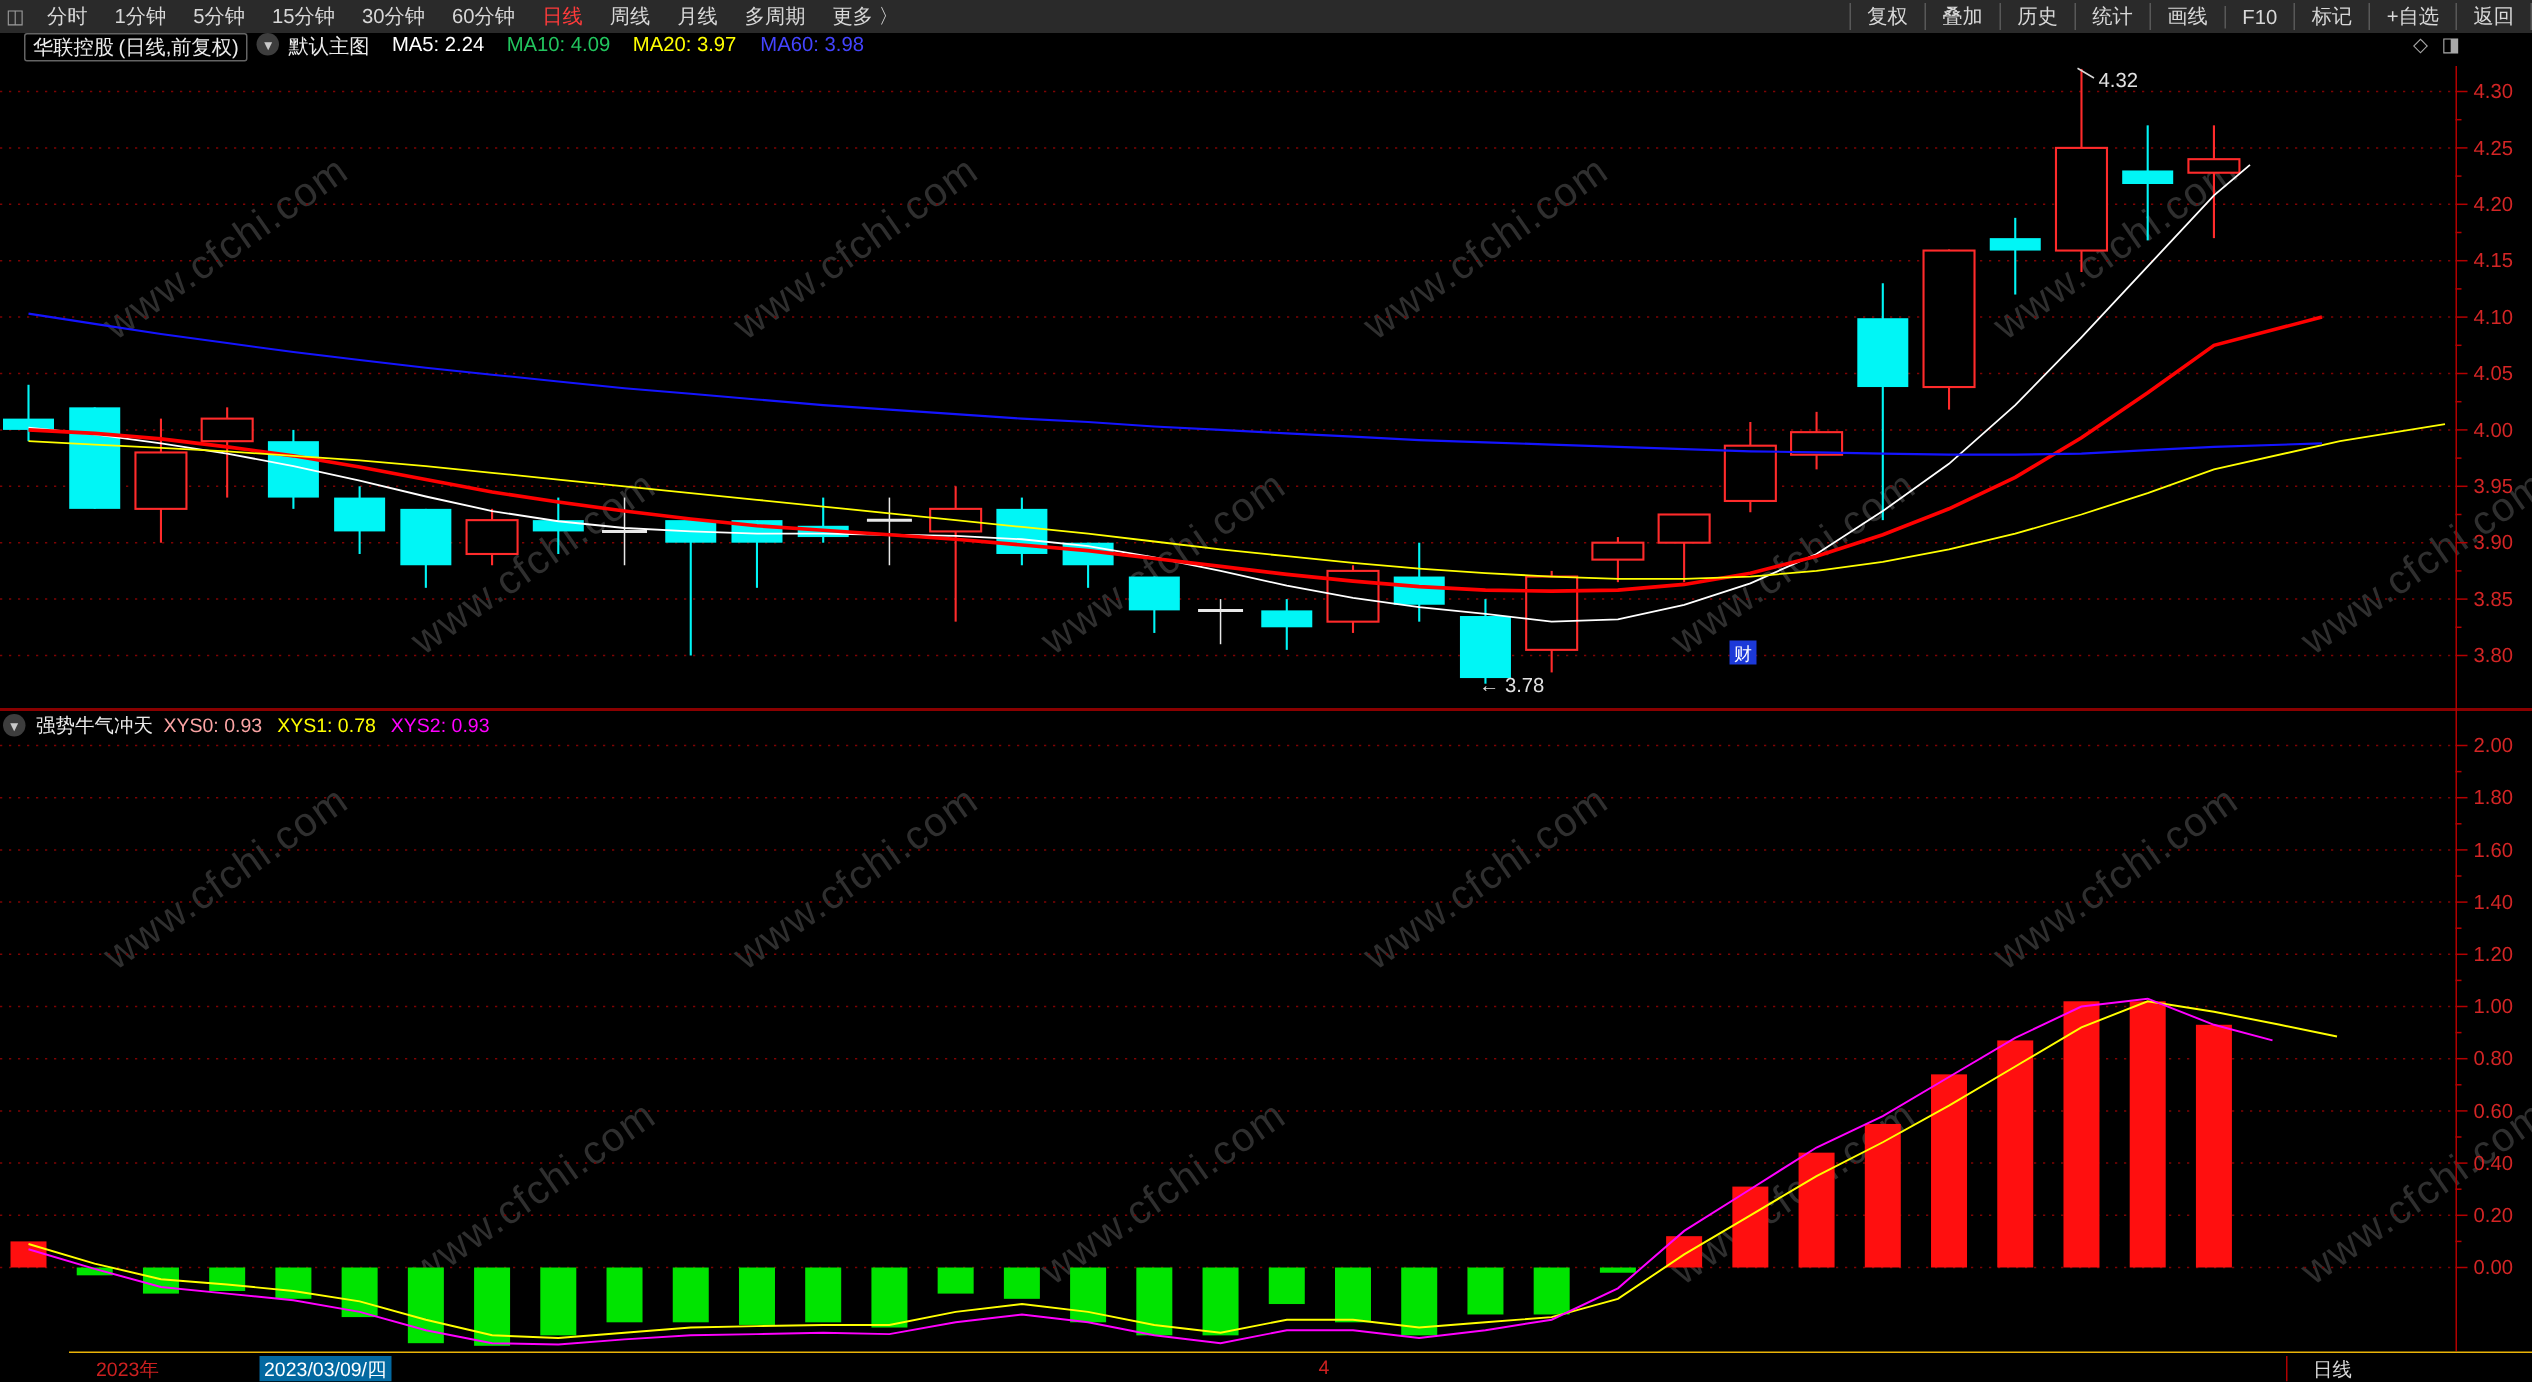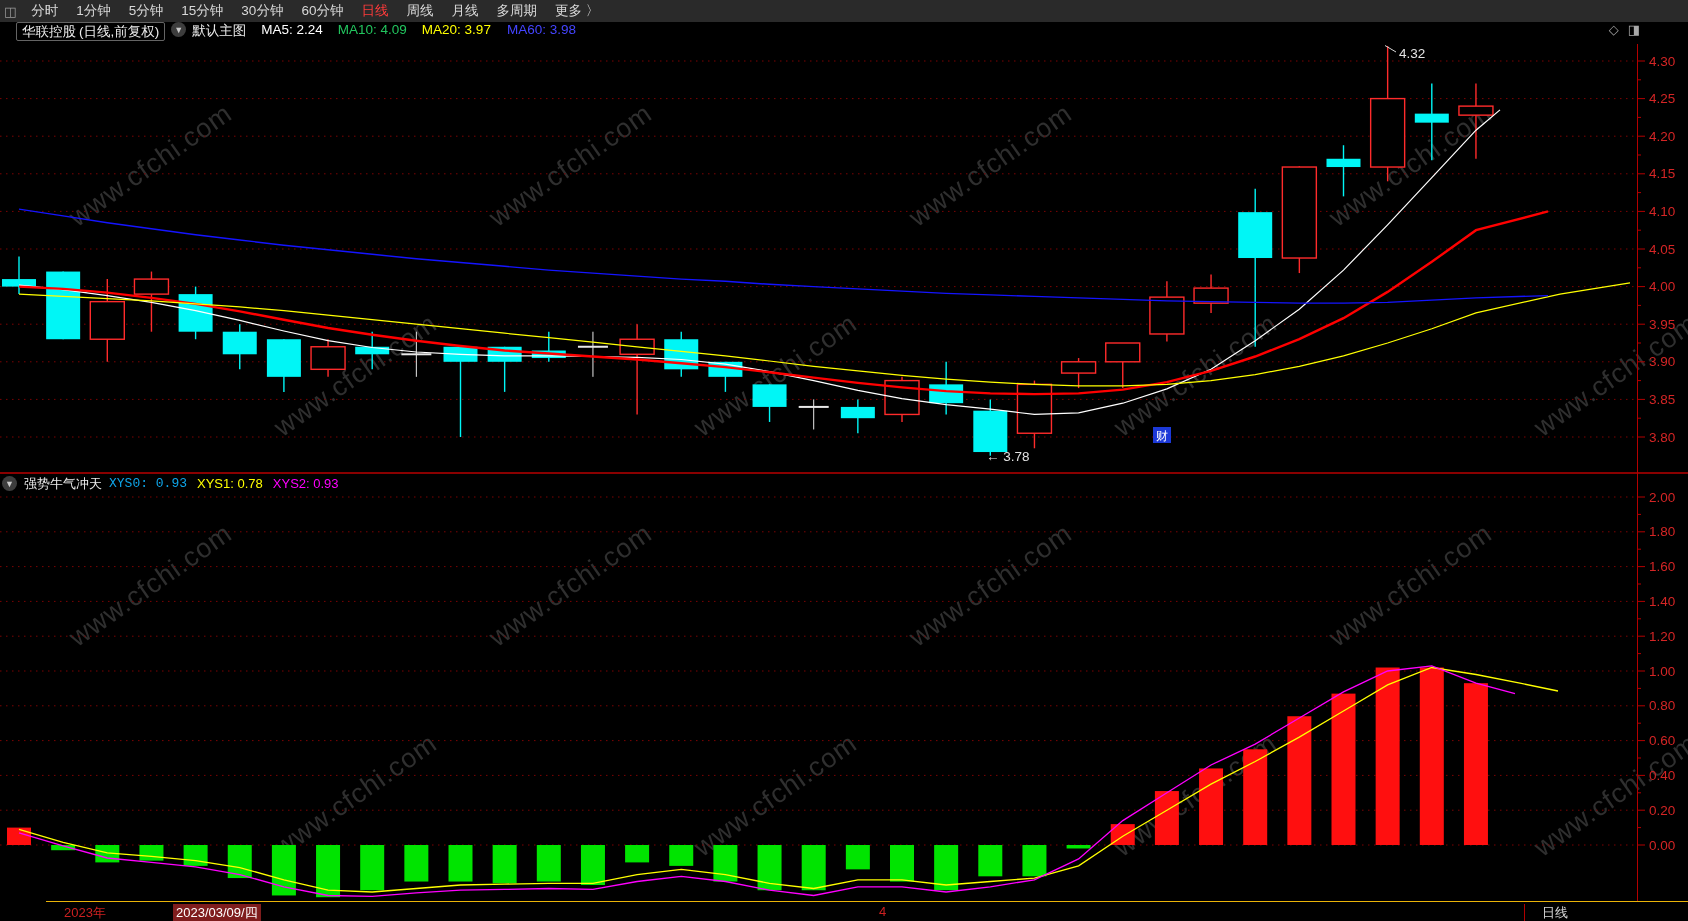--- a/index.html
+++ b/index.html
@@ -26,21 +26,21 @@
   .info-right{margin-left:auto;margin-right:60px;display:flex;gap:9px;color:#a8a8a8;font-size:13px;}
   
   .sub-header{position:absolute;left:2px;top:475px;height:17px;display:flex;align-items:center;
               z-index:6;font-size:13px;color:#ececec;gap:7px;}
   .sub-val{white-space:nowrap;}
   
   .bottombar{position:absolute;left:0;top:901px;width:100%;height:20px;background:#000;
              border-top:1px solid #eab308;z-index:6;font-size:13px;margin-left:46px;}
   .bottombar span{position:absolute;top:2px;white-space:nowrap;}
   .bb-year{left:18px;color:#cc2020;}
-  .bb-date{left:127px;background:#7f1d1d;color:#fff;padding:0 3px;}
+  .bb-date{left:127px;background:#0369a1;color:#fff;padding:0 3px;}
   .bb-month{left:833px;color:#cc2020;}
   .bb-psep{left:1478px;top:0;width:1px;height:20px;background:#b00000;padding:0;}
   .bb-period{left:1496px;color:#d8d8d8;}
   
   #wm-layer{position:absolute;inset:0;z-index:1;}
   .wm{position:absolute;color:#2f2f2f;font-size:27px;letter-spacing:1px;white-space:nowrap;
       transform:rotate(-35deg);}
   #chart-svg{position:absolute;left:0;top:0;z-index:2;}
 </style>
 </head>
@@ -55,20 +55,31 @@
         <span class="ptab">1分钟</span>
         <span class="ptab">5分钟</span>
         <span class="ptab">15分钟</span>
         <span class="ptab">30分钟</span>
         <span class="ptab">60分钟</span>
         <span class="ptab active">日线</span>
         <span class="ptab">周线</span>
         <span class="ptab">月线</span>
         <span class="ptab">多周期</span>
         <span class="ptab">更多 〉</span>
+      </div>
+    <div class="tb-right" id="tb-right">
+        <span class="tbtn">复权</span>
+        <span class="tbtn">叠加</span>
+        <span class="tbtn">历史</span>
+        <span class="tbtn">统计</span>
+        <span class="tbtn">画线</span>
+        <span class="tbtn">F10</span>
+        <span class="tbtn">标记</span>
+        <span class="tbtn">+自选</span>
+        <span class="tbtn">返回</span>
       </div>
   </div>
 
   <div class="infobar">
     <span class="stock-box">
       <span>华联控股</span>
       <span>(日线,前复权)</span>
     </span>
     <span class="dd-icon">▼</span>
     <span>默认主图</span>
@@ -299,21 +310,21 @@
       <rect x="1153" y="427" width="18" height="16" fill="#1c39d8"></rect>
       <text x="1162" y="440" fill="#fff" font-size="12px" text-anchor="middle">财</text>
       <line x1="0" y1="473" x2="1688" y2="473" stroke="#8a0000" stroke-width="2"></line>
       <line x1="1637.5" y1="44" x2="1637.5" y2="901" stroke="#b40000" stroke-width="1"></line>
     </svg>
 
   <div class="sub-header">
     <span class="dd-icon" style="margin:0">▼</span>
     <span>强势牛气冲天</span>
     <span id="sub-vals" style="display:flex;gap:10px">
-        <span class="sub-val" style="color: #0ea5e9; font-family: Liberation Mono, monospace;">XYS0: 0.93</span>
+        <span class="sub-val" style="color: #fca5a5;">XYS0: 0.93</span>
         <span class="sub-val" style="color: rgb(255, 255, 0);">XYS1: 0.78</span>
         <span class="sub-val" style="color: rgb(255, 0, 255);">XYS2: 0.93</span>
       </span>
   </div>
 
   <div class="bottombar">
     <span class="bb-year">2023年</span>
     <span class="bb-date">2023/03/09/四</span>
     <span class="bb-month">4</span>
     <span class="bb-psep"></span>

